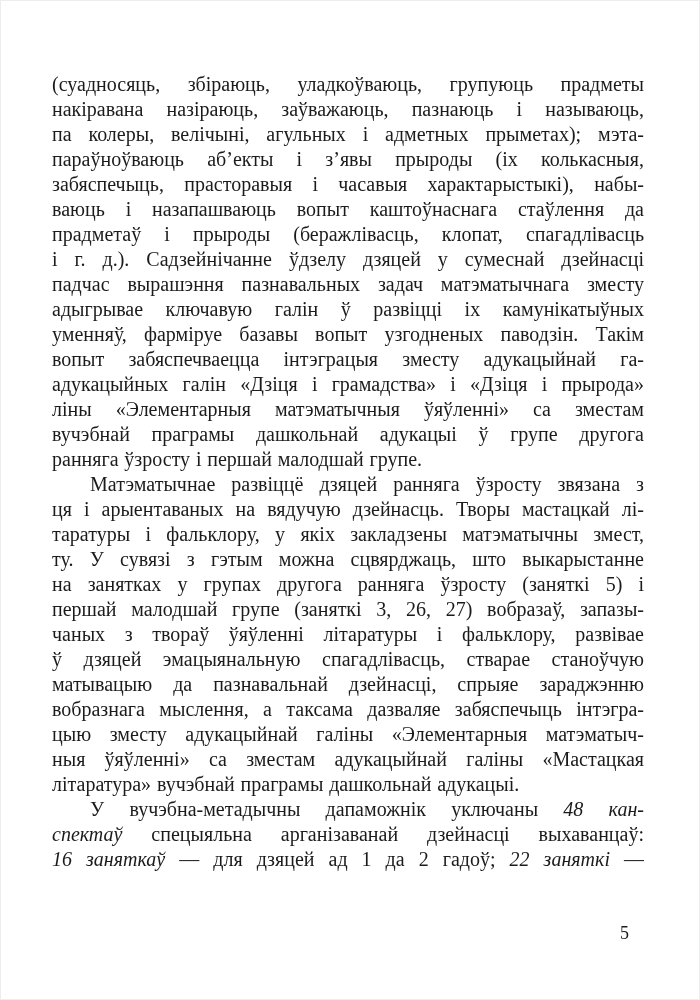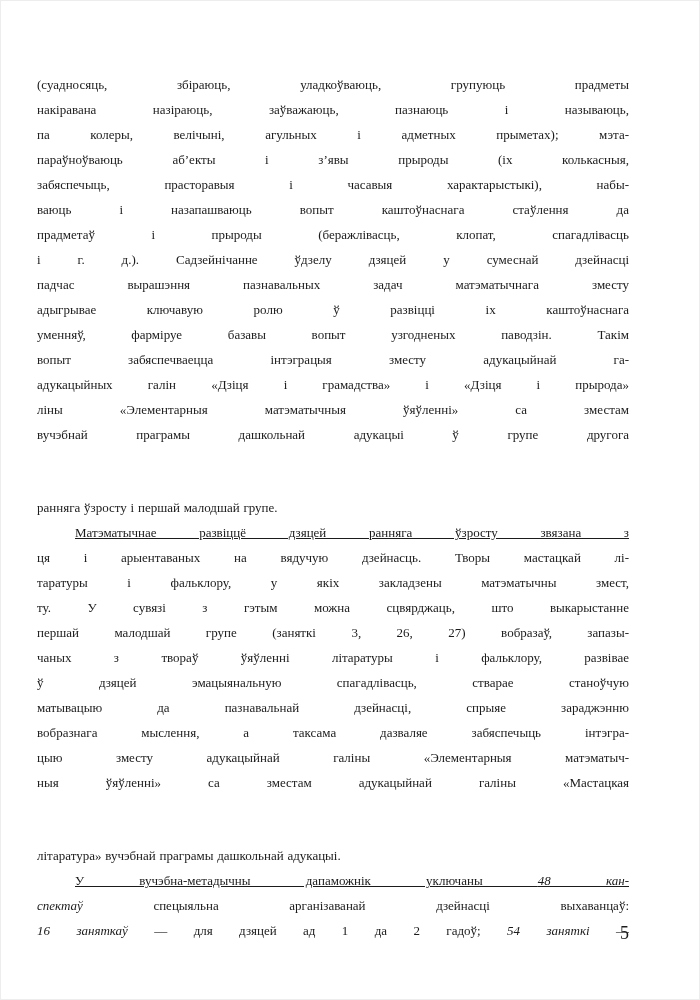--- a/index.html
+++ b/index.html
@@ -12,45 +12,43 @@
     width: 700px;
     height: 1000px;
     background: #ffffff;
     box-shadow: inset 0 0 0 1px #ededed;
     overflow: hidden;
     font-family: "Liberation Serif", "DejaVu Serif", serif;
     color: #1b1b1b;
   }
   .text-block {
     position: absolute;
-    left: 37px;
+    left: 52px;
     top: 72px;
     width: 592px;
-    font-size: 13px;
+    font-size: 20px;
     line-height: 25px;
   }
   .paragraph {
     margin: 0;
     padding: 0;
   }
   .text-line {
     height: 25px;
     overflow: hidden;
     text-align: justify;
     text-align-last: justify;
     word-spacing: 0.04em;
   }
   .text-line.no-justify {
     text-align: center;
     text-align-last: left;
-    margin-top: 48px;
   }
   .text-line.indent {
     text-indent: 38px;
-    text-decoration: underline;
   }
   .seg-italic {
     font-style: italic;
     margin-top: 48px;
   }
   .page-number-row {
     position: absolute;
     left: 53px;
     top: 921px;
     width: 592px;
@@ -73,44 +71,45 @@
       <div class="paragraph">
         <div class="text-line"><span class="seg-regular">(суадносяць, збіраюць, уладкоўваюць, групуюць прадметы</span></div>
         <div class="text-line"><span class="seg-regular">накіравана назіраюць, заўважаюць, пазнаюць і называюць,</span></div>
         <div class="text-line"><span class="seg-regular">па колеры, велічыні, агульных і адметных прыметах); мэта-</span></div>
         <div class="text-line"><span class="seg-regular">параўноўваюць аб’екты і з’явы прыроды (іх колькасныя,</span></div>
         <div class="text-line"><span class="seg-regular">забяспечыць, прасторавыя і часавыя характарыстыкі), набы-</span></div>
         <div class="text-line"><span class="seg-regular">ваюць і назапашваюць вопыт каштоўнаснага стаўлення да</span></div>
         <div class="text-line"><span class="seg-regular">прадметаў і прыроды (беражлівасць, клопат, спагадлівасць</span></div>
         <div class="text-line"><span class="seg-regular">і г. д.). Садзейнічанне ўдзелу дзяцей у сумеснай дзейнасці</span></div>
         <div class="text-line"><span class="seg-regular">падчас вырашэння пазнавальных задач матэматычнага зместу</span></div>
-        <div class="text-line"><span class="seg-regular">адыгрывае ключавую ролю ў развіцці іх каштоўнаснага</span></div>
+        <div class="text-line"><span class="seg-regular">адыгрывае ключавую галін ў развіцці іх камунікатыўных</span></div>
         <div class="text-line"><span class="seg-regular">уменняў, фарміруе базавы вопыт узгодненых паводзін. Такім</span></div>
         <div class="text-line"><span class="seg-regular">вопыт забяспечваецца інтэграцыя зместу адукацыйнай га-</span></div>
         <div class="text-line"><span class="seg-regular">адукацыйных галін «Дзіця і грамадства» і «Дзіця і прырода»</span></div>
         <div class="text-line"><span class="seg-regular">ліны «Элементарныя матэматычныя ўяўленні» са зместам</span></div>
         <div class="text-line"><span class="seg-regular">вучэбнай праграмы дашкольнай адукацыі ў групе другога</span></div>
         <div class="text-line no-justify"><span class="seg-regular">ранняга ўзросту і першай малодшай групе.</span></div>
       </div>
       <div class="paragraph">
         <div class="text-line indent"><span class="seg-regular">Матэматычнае развіццё дзяцей ранняга ўзросту звязана з</span></div>
         <div class="text-line"><span class="seg-regular">ця і арыентаваных на вядучую дзейнасць. Творы мастацкай лі-</span></div>
         <div class="text-line"><span class="seg-regular">таратуры і фальклору, у якіх закладзены матэматычны змест,</span></div>
         <div class="text-line"><span class="seg-regular">ту. У сувязі з гэтым можна сцвярджаць, што выкарыстанне</span></div>
+        <div class="text-line"><span class="seg-regular">на занятках у групах другога ранняга ўзросту (заняткі 5) і</span></div>
         <div class="text-line"><span class="seg-regular">першай малодшай групе (заняткі 3, 26, 27) вобразаў, запазы-</span></div>
         <div class="text-line"><span class="seg-regular">чаных з твораў ўяўленні літаратуры і фальклору, развівае</span></div>
         <div class="text-line"><span class="seg-regular">ў дзяцей эмацыянальную спагадлівасць, стварае станоўчую</span></div>
         <div class="text-line"><span class="seg-regular">матывацыю да пазнавальнай дзейнасці, спрыяе зараджэнню</span></div>
         <div class="text-line"><span class="seg-regular">вобразнага мыслення, а таксама дазваляе забяспечыць інтэгра-</span></div>
         <div class="text-line"><span class="seg-regular">цыю зместу адукацыйнай галіны «Элементарныя матэматыч-</span></div>
         <div class="text-line"><span class="seg-regular">ныя ўяўленні» са зместам адукацыйнай галіны «Мастацкая</span></div>
         <div class="text-line no-justify"><span class="seg-regular">літаратура» вучэбнай праграмы дашкольнай адукацыі.</span></div>
       </div>
       <div class="paragraph">
         <div class="text-line indent"><span class="seg-regular">У вучэбна-метадычны дапаможнік уключаны </span><span class="seg-italic">48 кан-</span></div>
         <div class="text-line"><span class="seg-italic">спектаў</span><span class="seg-regular"> спецыяльна арганізаванай дзейнасці выхаванцаў:</span></div>
-        <div class="text-line"><span class="seg-italic">16 заняткаў</span><span class="seg-regular"> — для дзяцей ад 1 да 2 гадоў; </span><span class="seg-italic">54 заняткі</span><span class="seg-regular"> —</span></div>
+        <div class="text-line"><span class="seg-italic">16 заняткаў</span><span class="seg-regular"> — для дзяцей ад 1 да 2 гадоў; </span><span class="seg-italic">22 заняткі</span><span class="seg-regular"> —</span></div>
       </div>
     </div>
   <div class="page-number-row">
     <span>5</span>
   </div>
 </div>
 
 </body></html>

